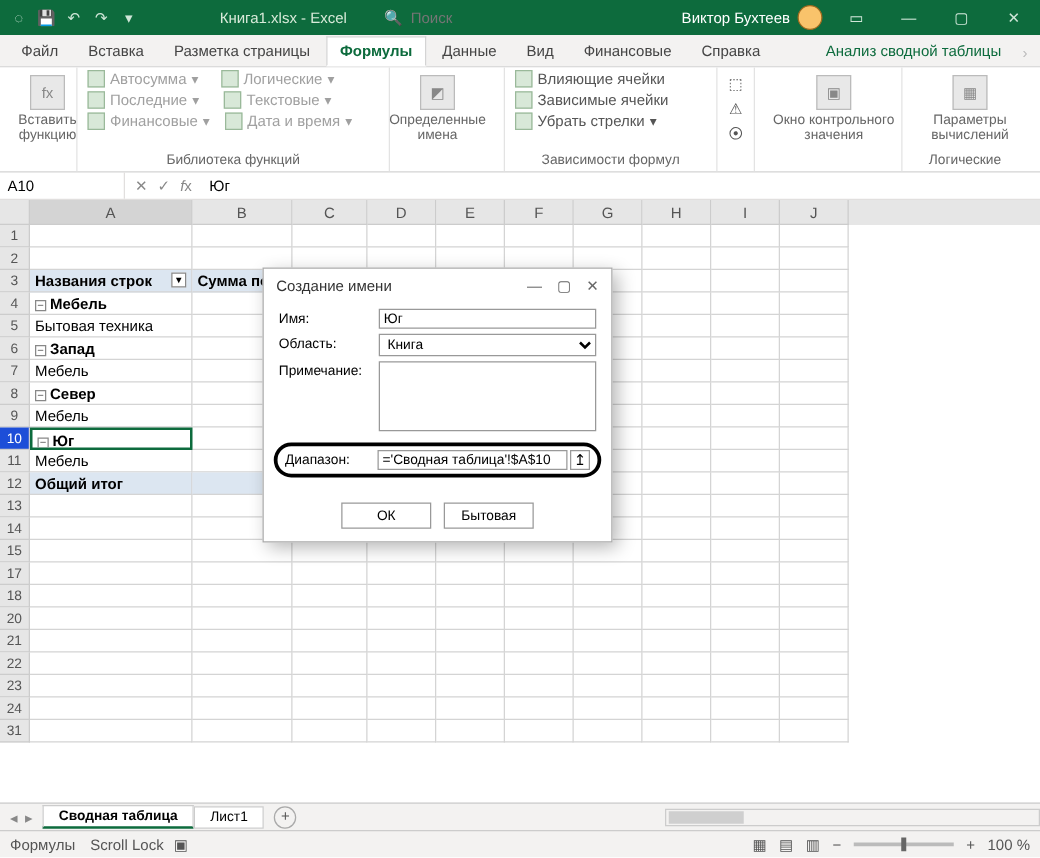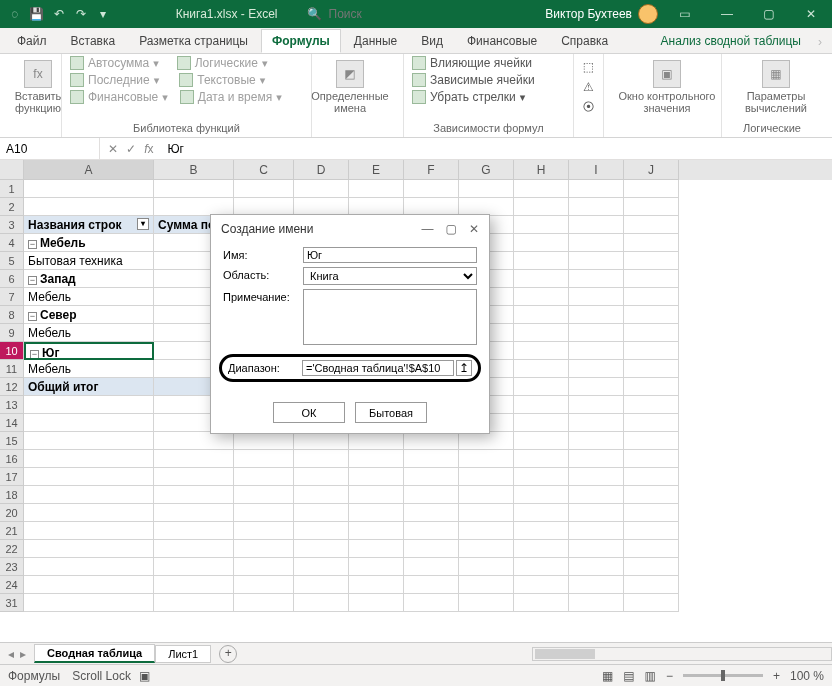--- a/index.html
+++ b/index.html
@@ -36,21 +36,21 @@
 .fx-input{flex:1;padding:0 6px}
 .fx-input input{border:none;width:100%;outline:none}
 .grid-area{position:relative;height:488px;overflow:hidden}
 .col-headers{display:flex;height:20px;background:#e6e6e6}
 .corner{width:24px;border-right:1px solid #ccc;border-bottom:1px solid #ccc;background:#e6e6e6}
 .col-h{border-right:1px solid #ccc;border-bottom:1px solid #ccc;text-align:center;color:#555;line-height:20px;background:#e6e6e6}
 .col-h.sel{background:#d4d4d4}
 .rows{position:relative}
 .row-line{display:flex;height:18px}
 .row-h{width:24px;background:#e6e6e6;border-right:1px solid #ccc;border-bottom:1px solid #ccc;text-align:center;color:#555;font-size:11px;line-height:18px}
-.row-h.sel{background:#be185d;color:#fff}
+.row-h.sel{background:#1d4ed8;color:#fff}
 .cell{border-right:1px solid #d4d4d4;border-bottom:1px solid #d4d4d4;padding:0 4px;line-height:18px;overflow:hidden;white-space:nowrap}
 .hdr-cell{background:#dce6f1;font-weight:600}
 .total-cell{background:#dce6f1;font-weight:600}
 .collapse{display:inline-block;width:9px;height:9px;border:1px solid #888;margin-right:3px;text-align:center;line-height:7px;font-size:9px;color:#555}
 .sel-cell{border:2px solid #0d6b3d!important;position:relative}
 .filter-ic{float:right;width:12px;height:12px;border:1px solid #888;background:#fff;margin-top:2px;font-size:8px;text-align:center;line-height:10px}
 .dialog{position:absolute;left:210px;top:214px;width:280px;background:#fff;border:1px solid #aaa;box-shadow:4px 4px 14px rgba(0,0,0,.3)}
 .dlg-title{height:28px;display:flex;align-items:center;padding:0 10px;font-size:12px;color:#333}
 .dlg-title .dlg-btns{margin-left:auto;display:flex;gap:12px;color:#666}
 .dlg-body{padding:4px 12px 8px}
@@ -398,33 +398,20 @@
         <div class="cell" style="width:60px"></div>
         <div class="cell" style="width:55px"></div>
         <div class="cell" style="width:55px"></div>
         <div class="cell" style="width:55px"></div>
         <div class="cell" style="width:55px"></div>
         <div class="cell" style="width:55px"></div>
         <div class="cell" style="width:55px"></div>
         <div class="cell" style="width:55px"></div>
       </div>
       <div class="row-line">
-        <div class="row-h">16</div>
-        <div class="cell" style="width:130px"></div>
-        <div class="cell" style="width:80px"></div>
-        <div class="cell" style="width:60px"></div>
-        <div class="cell" style="width:55px"></div>
-        <div class="cell" style="width:55px"></div>
-        <div class="cell" style="width:55px"></div>
-        <div class="cell" style="width:55px"></div>
-        <div class="cell" style="width:55px"></div>
-        <div class="cell" style="width:55px"></div>
-        <div class="cell" style="width:55px"></div>
-      </div>
-      <div class="row-line">
         <div class="row-h">17</div>
         <div class="cell" style="width:130px"></div>
         <div class="cell" style="width:80px"></div>
         <div class="cell" style="width:60px"></div>
         <div class="cell" style="width:55px"></div>
         <div class="cell" style="width:55px"></div>
         <div class="cell" style="width:55px"></div>
         <div class="cell" style="width:55px"></div>
         <div class="cell" style="width:55px"></div>
         <div class="cell" style="width:55px"></div>

